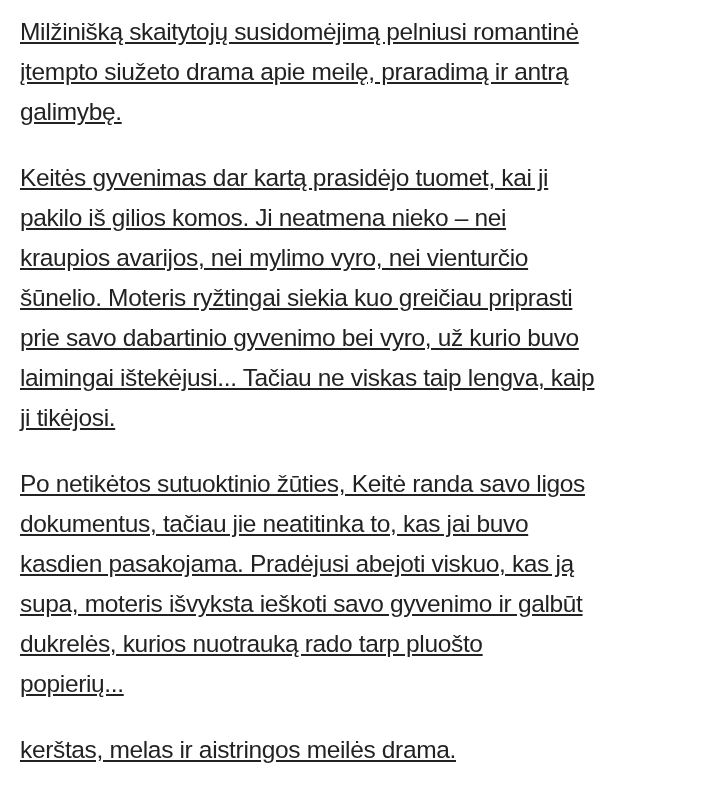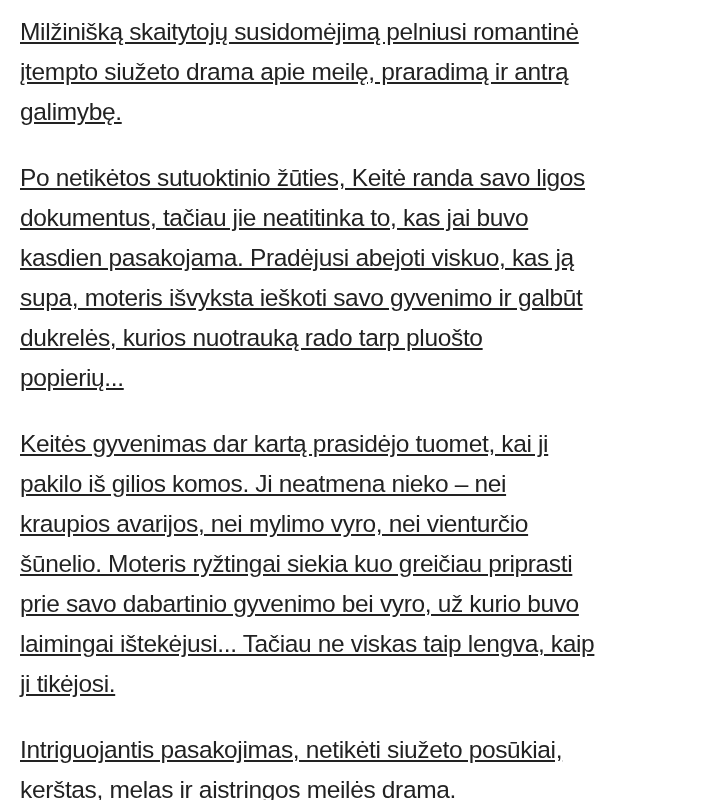--- a/index.html
+++ b/index.html
@@ -18,33 +18,32 @@
 </head>
 <body>
 
 <div class="content">
   <p>
     <span class="line">Milžinišką skaitytojų susidomėjimą pelniusi romantinė</span>
     <span class="line">įtempto siužeto drama apie meilę, praradimą ir antrą</span>
     <span class="line">galimybę.</span>
   </p>
   <p>
-    <span class="line">Po netikėtos sutuoktinio žūties, Keitė randa savo ligos</span>
-    <span class="line">dokumentus, tačiau jie neatitinka to, kas jai buvo</span>
-    <span class="line">kasdien pasakojama. Pradėjusi abejoti viskuo, kas ją</span>
-    <span class="line">supa, moteris išvyksta ieškoti savo gyvenimo ir galbūt</span>
-    <span class="line">dukrelės, kurios nuotrauką rado tarp pluošto</span>
-    <span class="line">popierių...</span>
-  </p>
-  <p>
     <span class="line">Keitės gyvenimas dar kartą prasidėjo tuomet, kai ji</span>
     <span class="line">pakilo iš gilios komos. Ji neatmena nieko – nei</span>
     <span class="line">kraupios avarijos, nei mylimo vyro, nei vienturčio</span>
     <span class="line">šūnelio. Moteris ryžtingai siekia kuo greičiau priprasti</span>
     <span class="line">prie savo dabartinio gyvenimo bei vyro, už kurio buvo</span>
     <span class="line">laimingai ištekėjusi... Tačiau ne viskas taip lengva, kaip</span>
     <span class="line">ji tikėjosi.</span>
   </p>
   <p>
-    <span class="line">Intriguojantis pasakojimas, netikėti siužeto posūkiai,</span>
+    <span class="line">Po netikėtos sutuoktinio žūties, Keitė randa savo ligos</span>
+    <span class="line">dokumentus, tačiau jie neatitinka to, kas jai buvo</span>
+    <span class="line">kasdien pasakojama. Pradėjusi abejoti viskuo, kas ją</span>
+    <span class="line">supa, moteris išvyksta ieškoti savo gyvenimo ir galbūt</span>
+    <span class="line">dukrelės, kurios nuotrauką rado tarp pluošto</span>
+    <span class="line">popierių...</span>
+  </p>
+  <p>
     <span class="line">kerštas, melas ir aistringos meilės drama.</span>
   </p>
 </div>
 
 </body></html>

